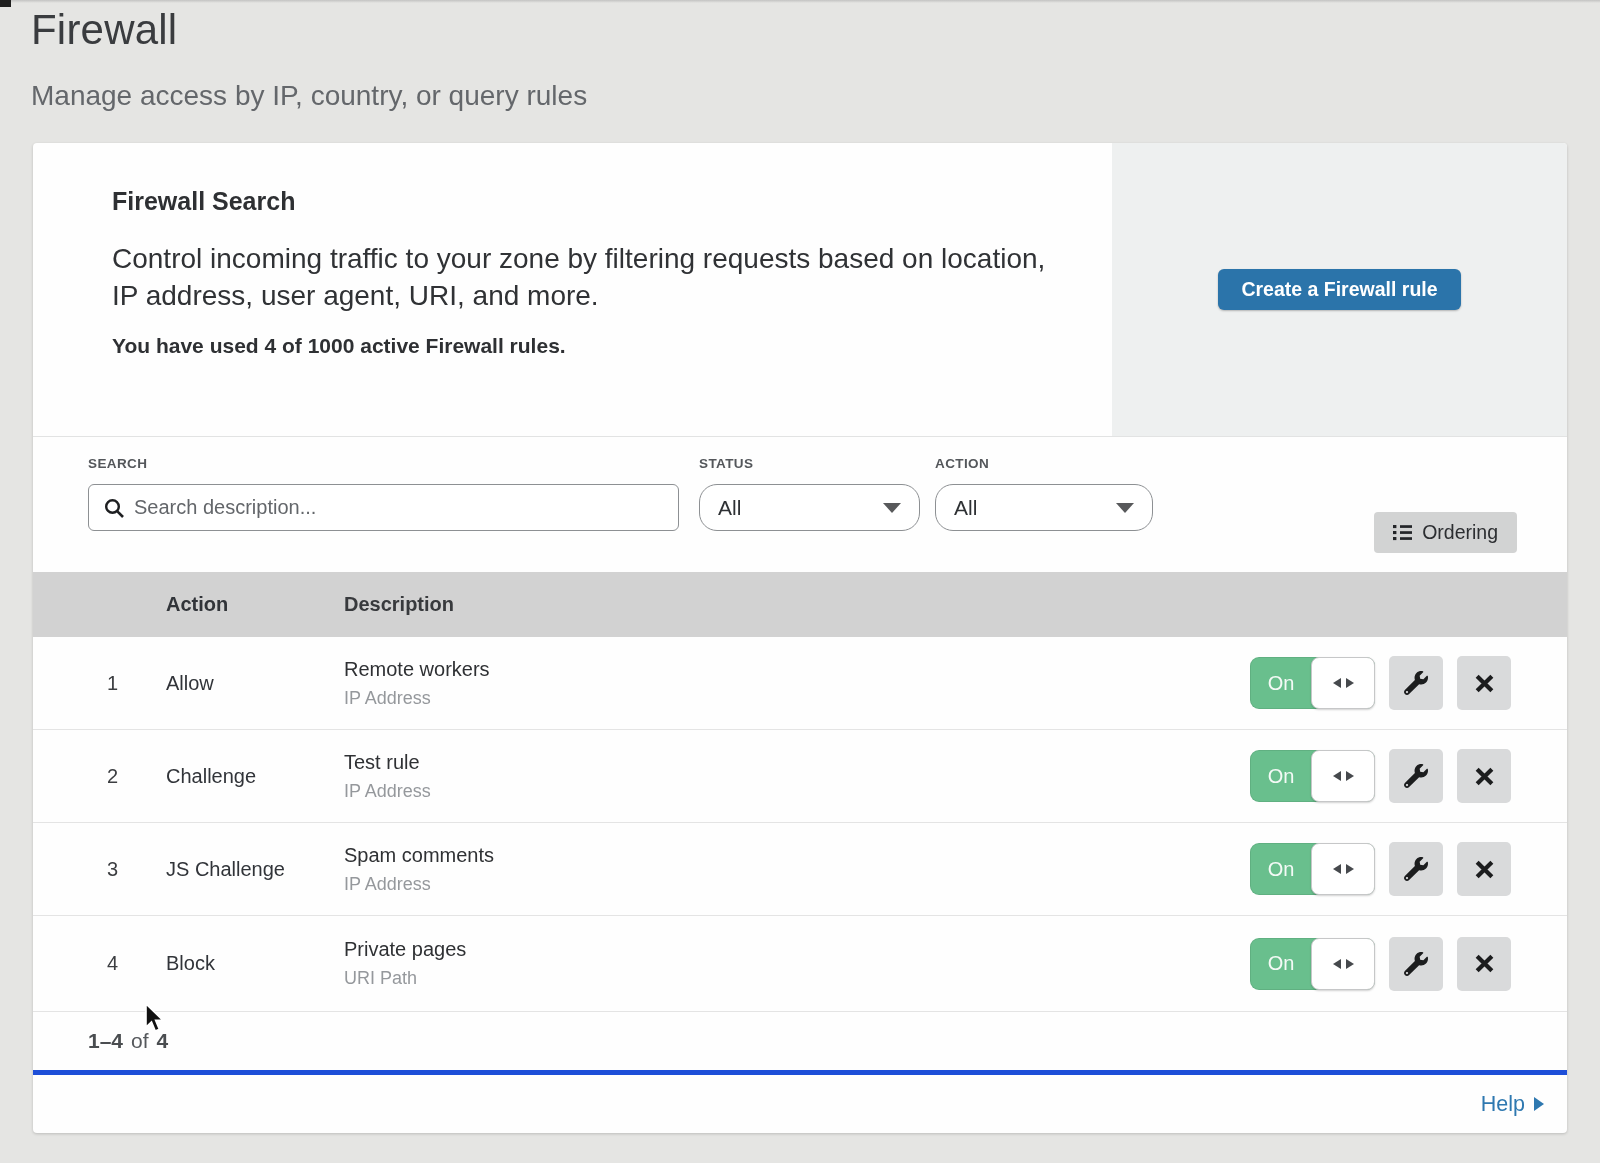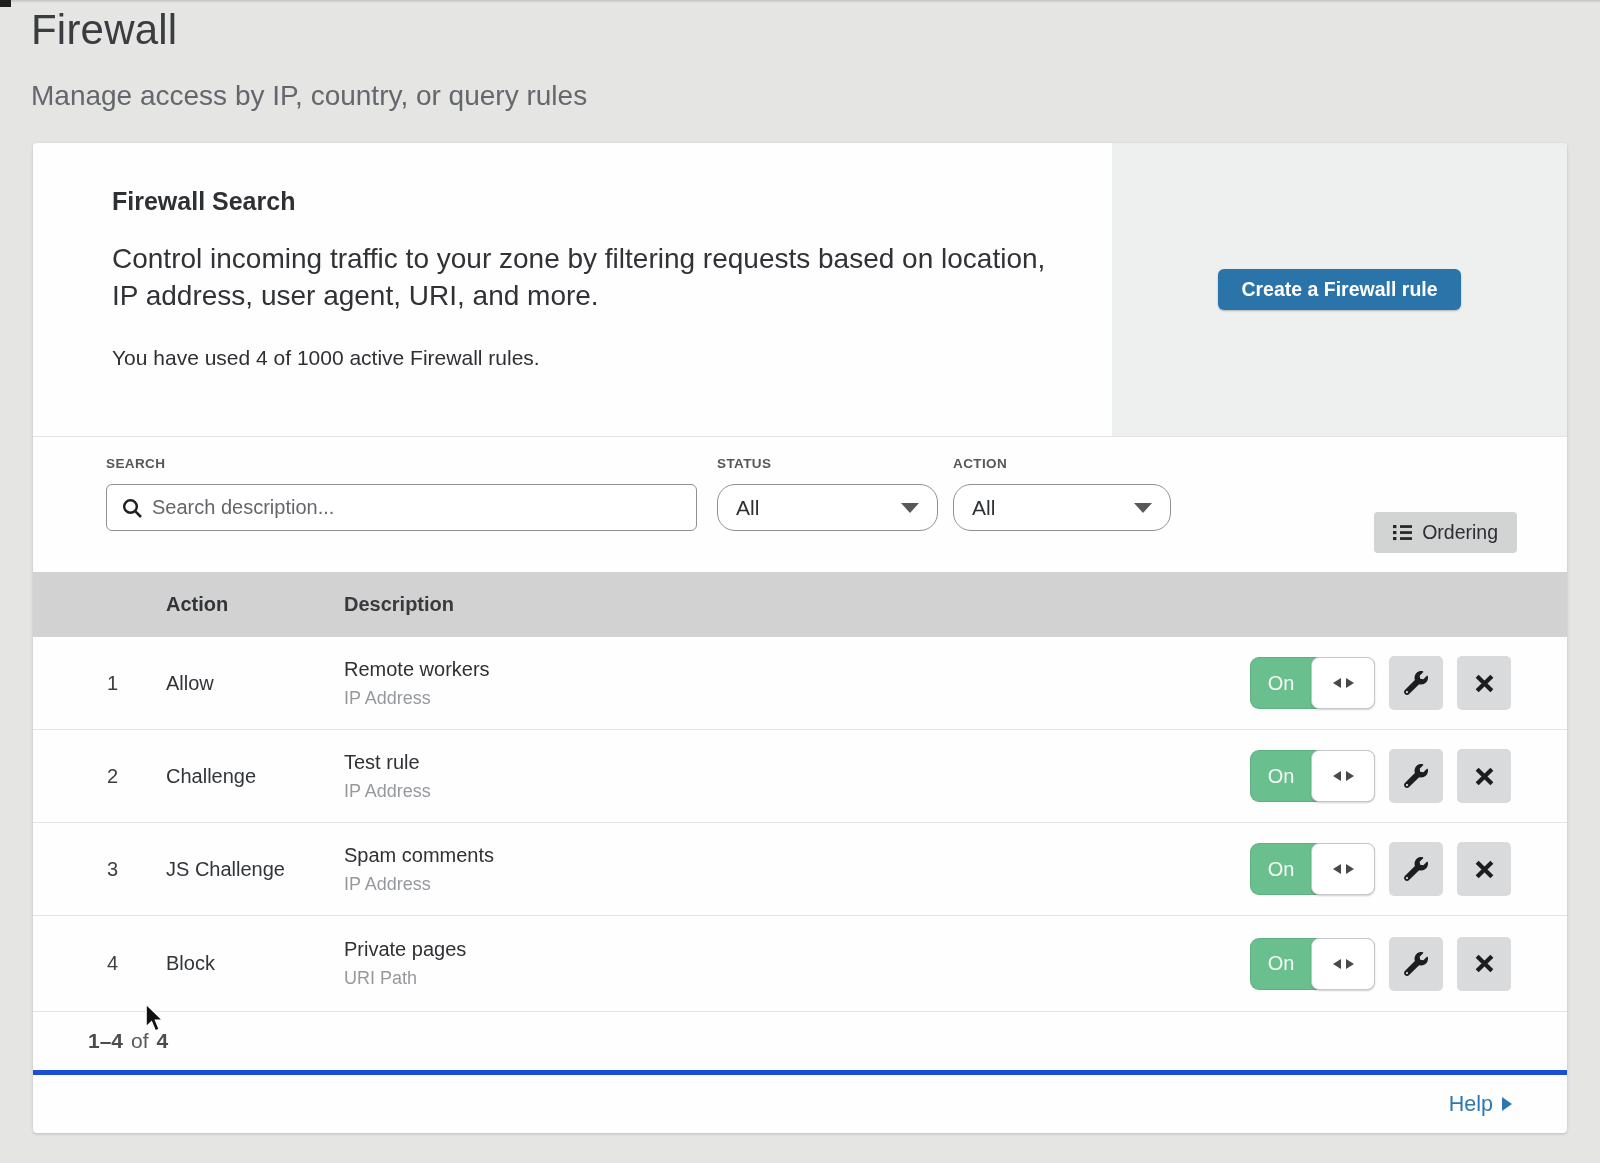--- a/index.html
+++ b/index.html
@@ -26,36 +26,36 @@
     background:#fefefe; border-radius:4px;
     box-shadow:0 1px 3px rgba(0,0,0,.18);
     display:flex; flex-direction:column;
   }
 
   
   .top-section { position:relative; height:294px; border-bottom:1px solid #e2e3e3; border-radius:4px 4px 0 0; }
   .top-copy { padding:44px 0 0 79px; max-width:1020px; }
   .card-heading { font-size:25px; font-weight:700; color:#2e3033; margin-bottom:24px; }
   .card-desc { font-size:28px; line-height:37px; color:#303235; max-width:948px; }
-  .card-usage { margin-top:32px; font-size:21px; font-weight:400; color:#2e3033; }
+  .card-usage { margin-top:20px; font-size:21px; font-weight:700; color:#2e3033; }
   .cta-panel {
     position:absolute; top:0; right:0; width:455px; height:293px;
     background:#eef0f0; border-radius:0 4px 0 0;
     display:flex; align-items:center; justify-content:center;
   }
   .create-btn {
     border:none; cursor:pointer;
     background:var(--accent,#2b74aa); color:#fff;
     font-family:inherit; font-size:19.5px; font-weight:700;
     padding:0 23px; height:41px; border-radius:6px;
     box-shadow:0 1px 2px rgba(0,0,0,.25);
   }
 
   
-  .filters { height:135px; display:flex; padding:19px 50px 0 73px; }
+  .filters { height:135px; display:flex; padding:19px 50px 0 55px; }
   .field-group { display:flex; flex-direction:column; }
   .field-label { font-size:13.5px; font-weight:700; letter-spacing:.4px; color:#54575b; margin-bottom:13px; }
   .search-group { width:591px; margin-right:20px; }
   .status-group { width:221px; margin-right:15px; }
   .action-group { width:218px; }
   .search-box {
     position:relative; height:47px; width:100%;
     border:1.5px solid #8d9093; border-radius:6px; background:#fff;
     display:flex; align-items:center;
   }
@@ -109,21 +109,21 @@
   .tri-left { border-right:8px solid #46494d; border-top:5px solid transparent; border-bottom:5px solid transparent; }
   .tri-right { border-left:8px solid #46494d; border-top:5px solid transparent; border-bottom:5px solid transparent; }
   .icon-btn { width:54px; height:54px; border:none; border-radius:5px; background:#d9dadb; cursor:pointer;
     display:flex; align-items:center; justify-content:center; color:#1c1d1e; }
 
   
   .pagination { height:63px; display:flex; align-items:center; padding-left:55px;
     border-bottom:5px solid #1d4ed8; font-size:21px; color:#55585c; }
   .pg-bold { font-weight:700; color:#4a4d50; }
   .pg-of { margin:0 8px; }
-  .help-row { height:58px; display:flex; align-items:center; justify-content:flex-end; padding-right:55px; border-radius:0 0 4px 4px; }
+  .help-row { height:58px; display:flex; align-items:center; justify-content:flex-end; padding-right:23px; border-radius:0 0 4px 4px; }
   .help-link { display:flex; align-items:center; gap:9px; cursor:pointer;
     font-size:21.5px; color:var(--help,#2e78b0); }
   .help-arrow { width:0; height:0; border-left:10px solid var(--help,#2e78b0);
     border-top:7px solid transparent; border-bottom:7px solid transparent; }
 
   
   .cursor { position:absolute; left:144px; top:1003px; pointer-events:none; }
 </style>
 </head>
 <body style="background: rgb(229, 229, 227);">

